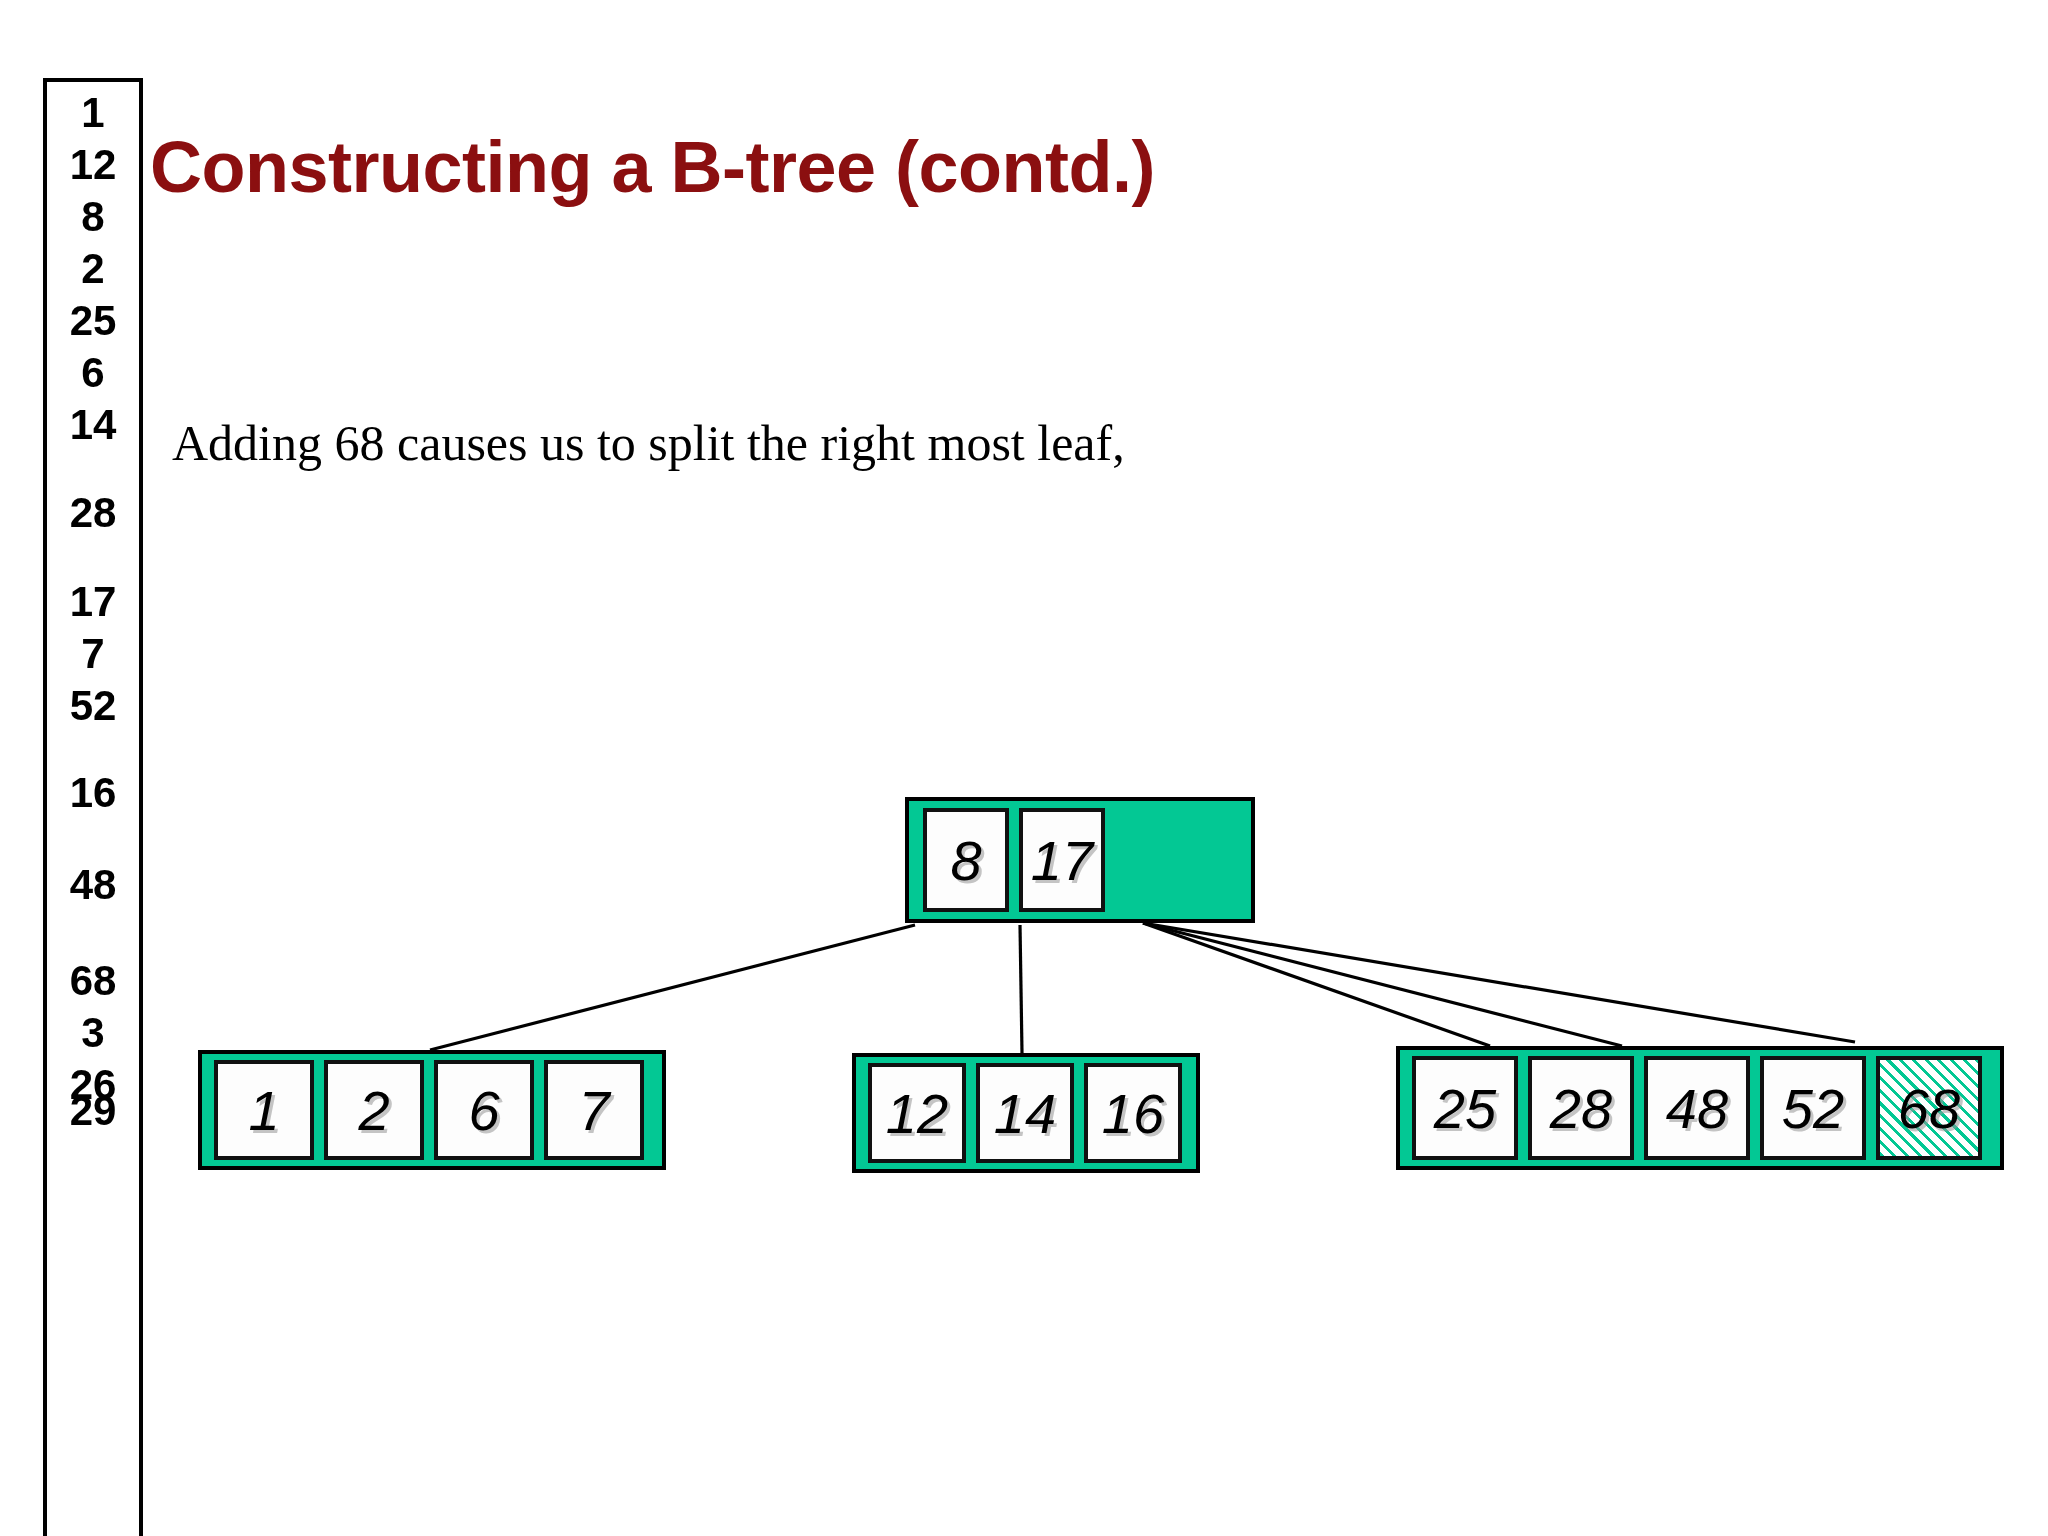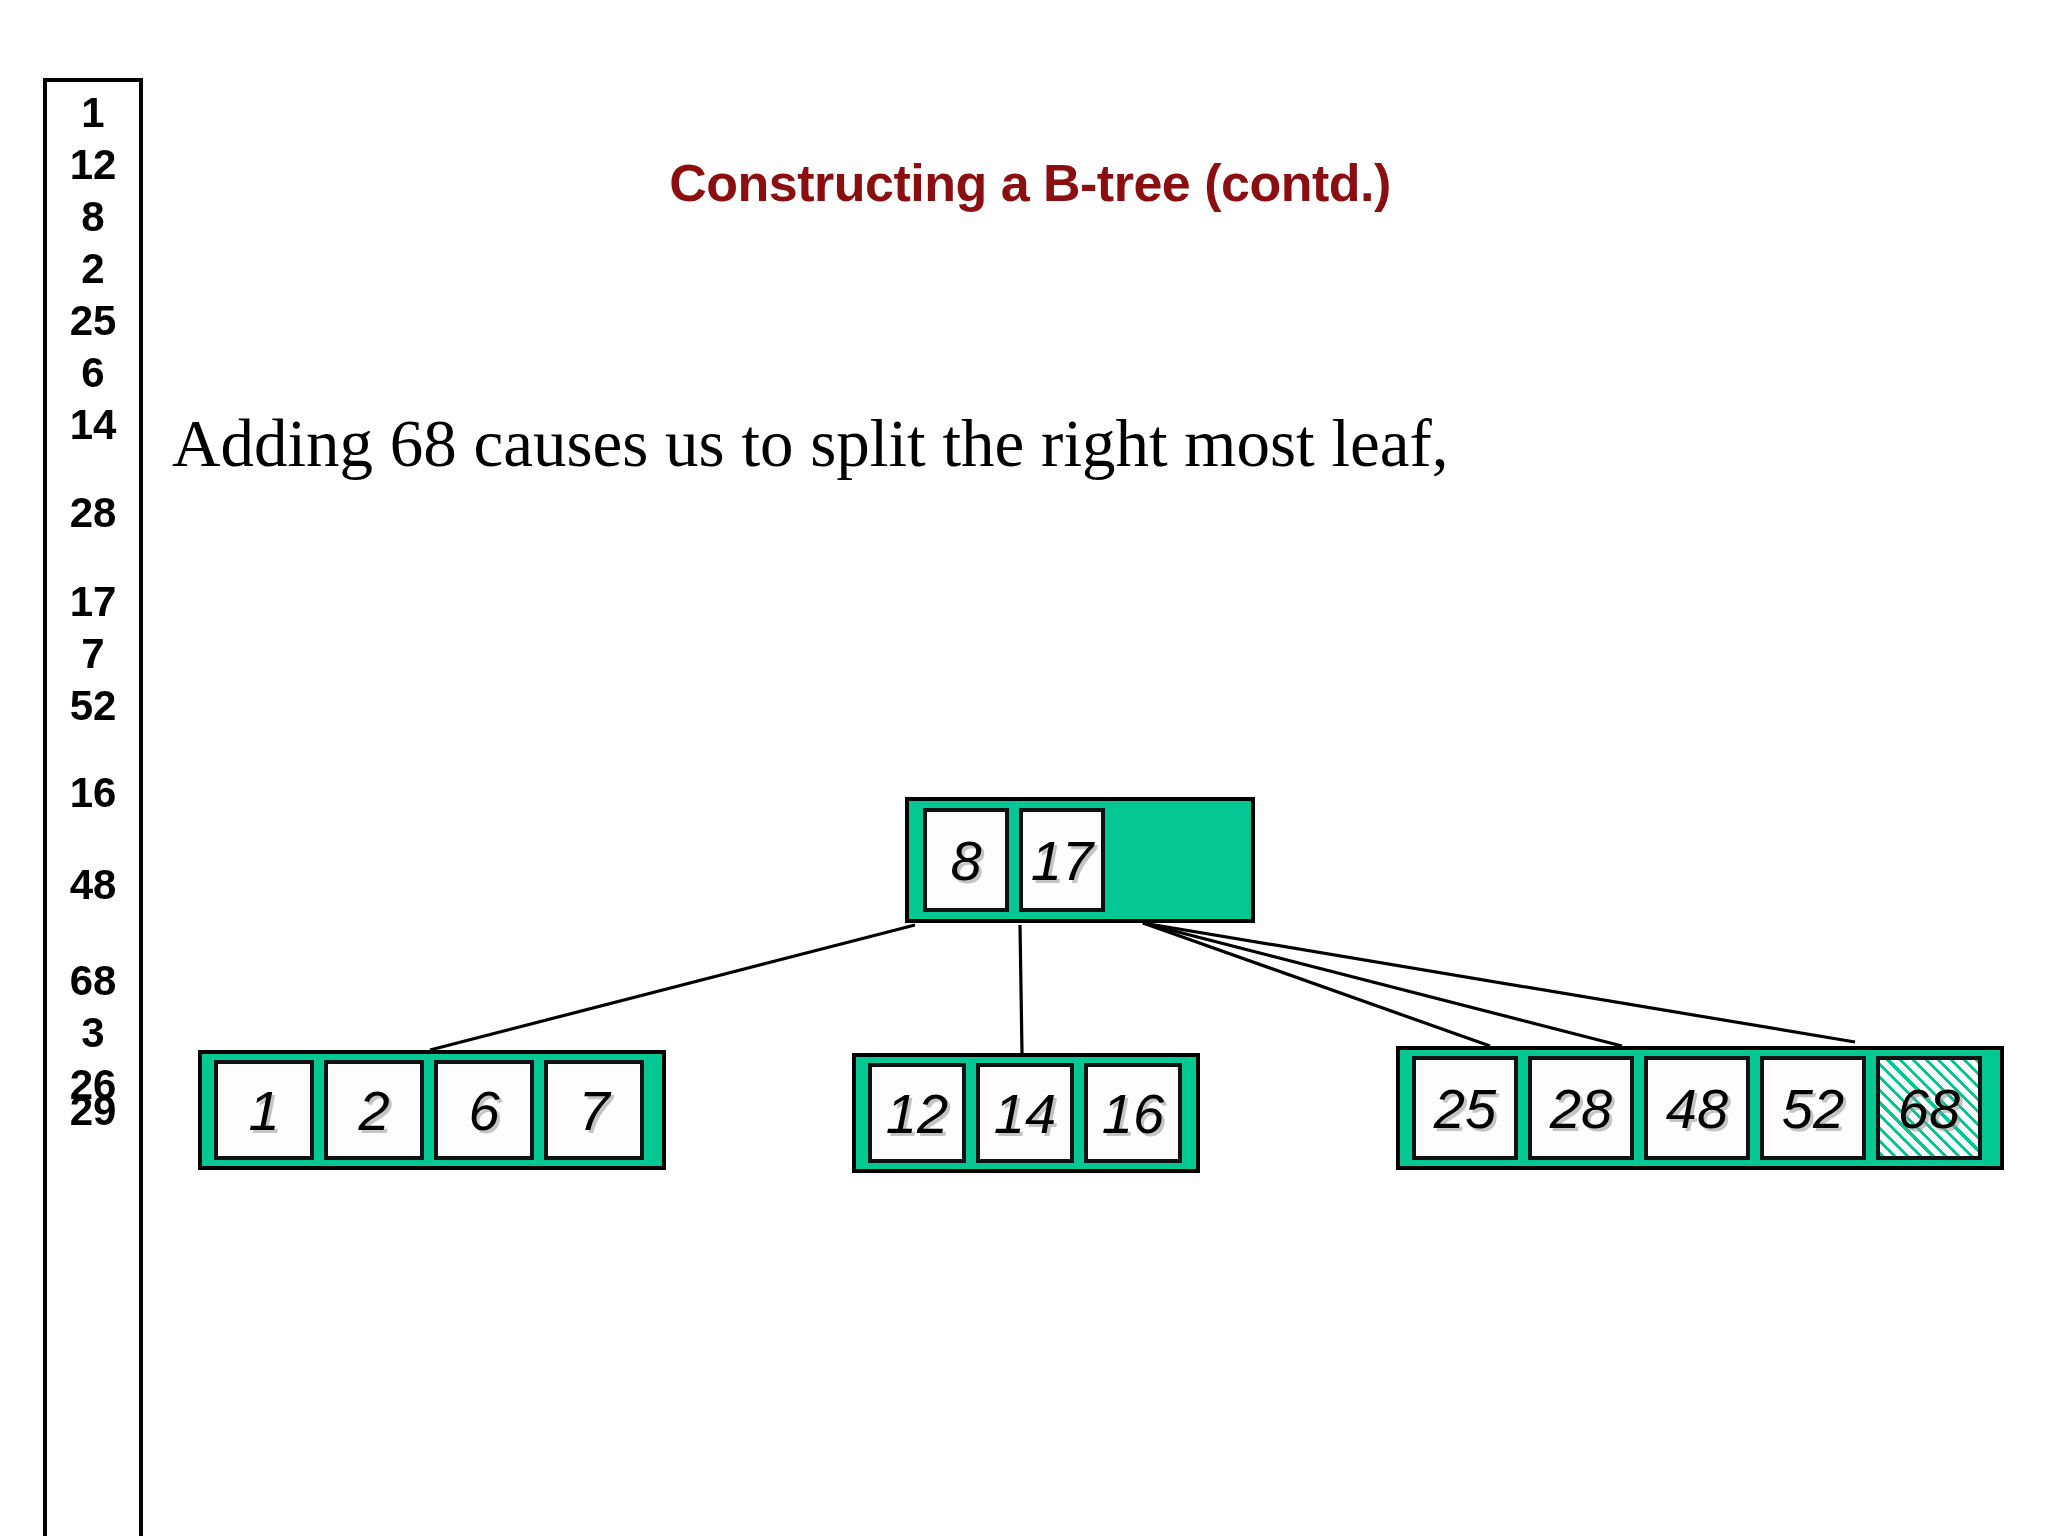--- a/index.html
+++ b/index.html
@@ -42,39 +42,39 @@
     font-weight: bold;
     font-size: 42px;
     line-height: 42px;
     color: #000000;
   }
 
   
   #slide-title {
     position: absolute;
     left: 150px;
-    top: 140px;
+    top: 124px;
     width: 1760px;
-    text-align: center;
+    text-align: left;
     font-family: "Liberation Sans", sans-serif;
     font-weight: bold;
-    font-size: 52px;
+    font-size: 72px;
     line-height: 86px;
     color: #8b0f10;
     letter-spacing: -0.5px;
   }
 
   
   #slide-body {
     position: absolute;
     left: 172px;
     top: 412px;
     width: 1500px;
     font-family: "Liberation Serif", serif;
-    font-size: 67px;
+    font-size: 50px;
     line-height: 62px;
     color: #000000;
   }
   #slide-body .line { display: block; white-space: pre; }
 
   
   #btree-figure {
     position: absolute;
     left: 0;
     top: 0;

